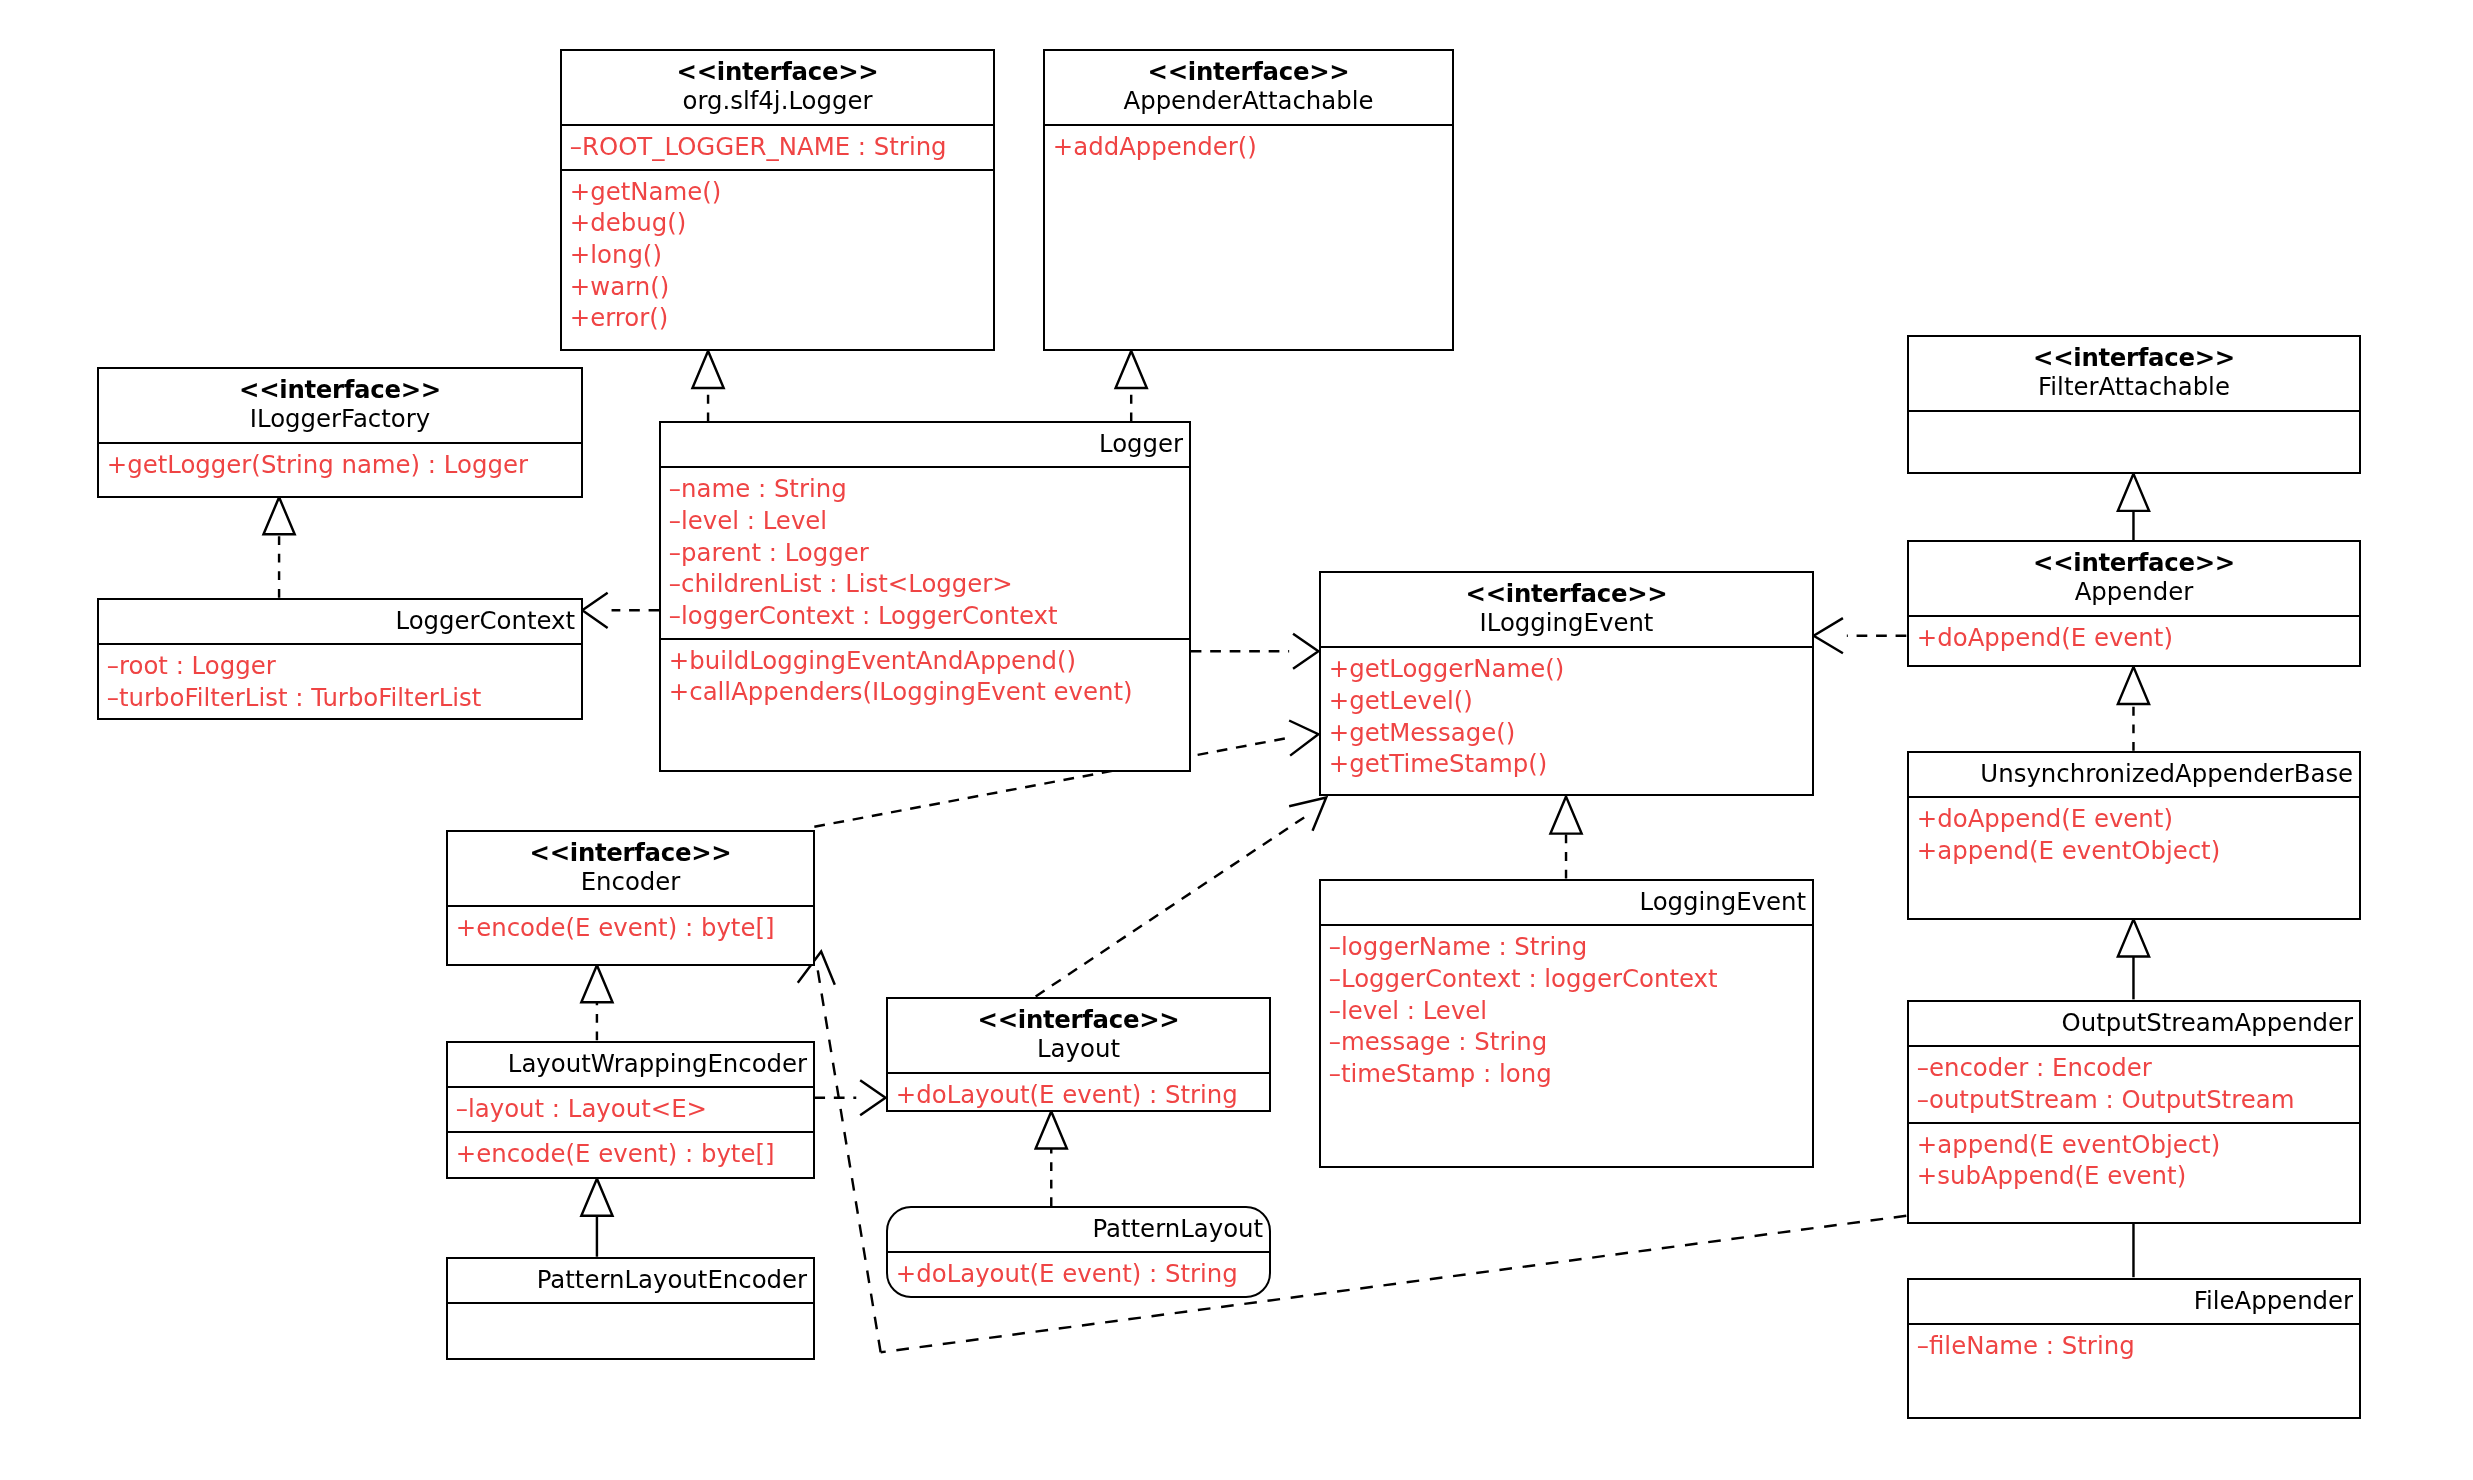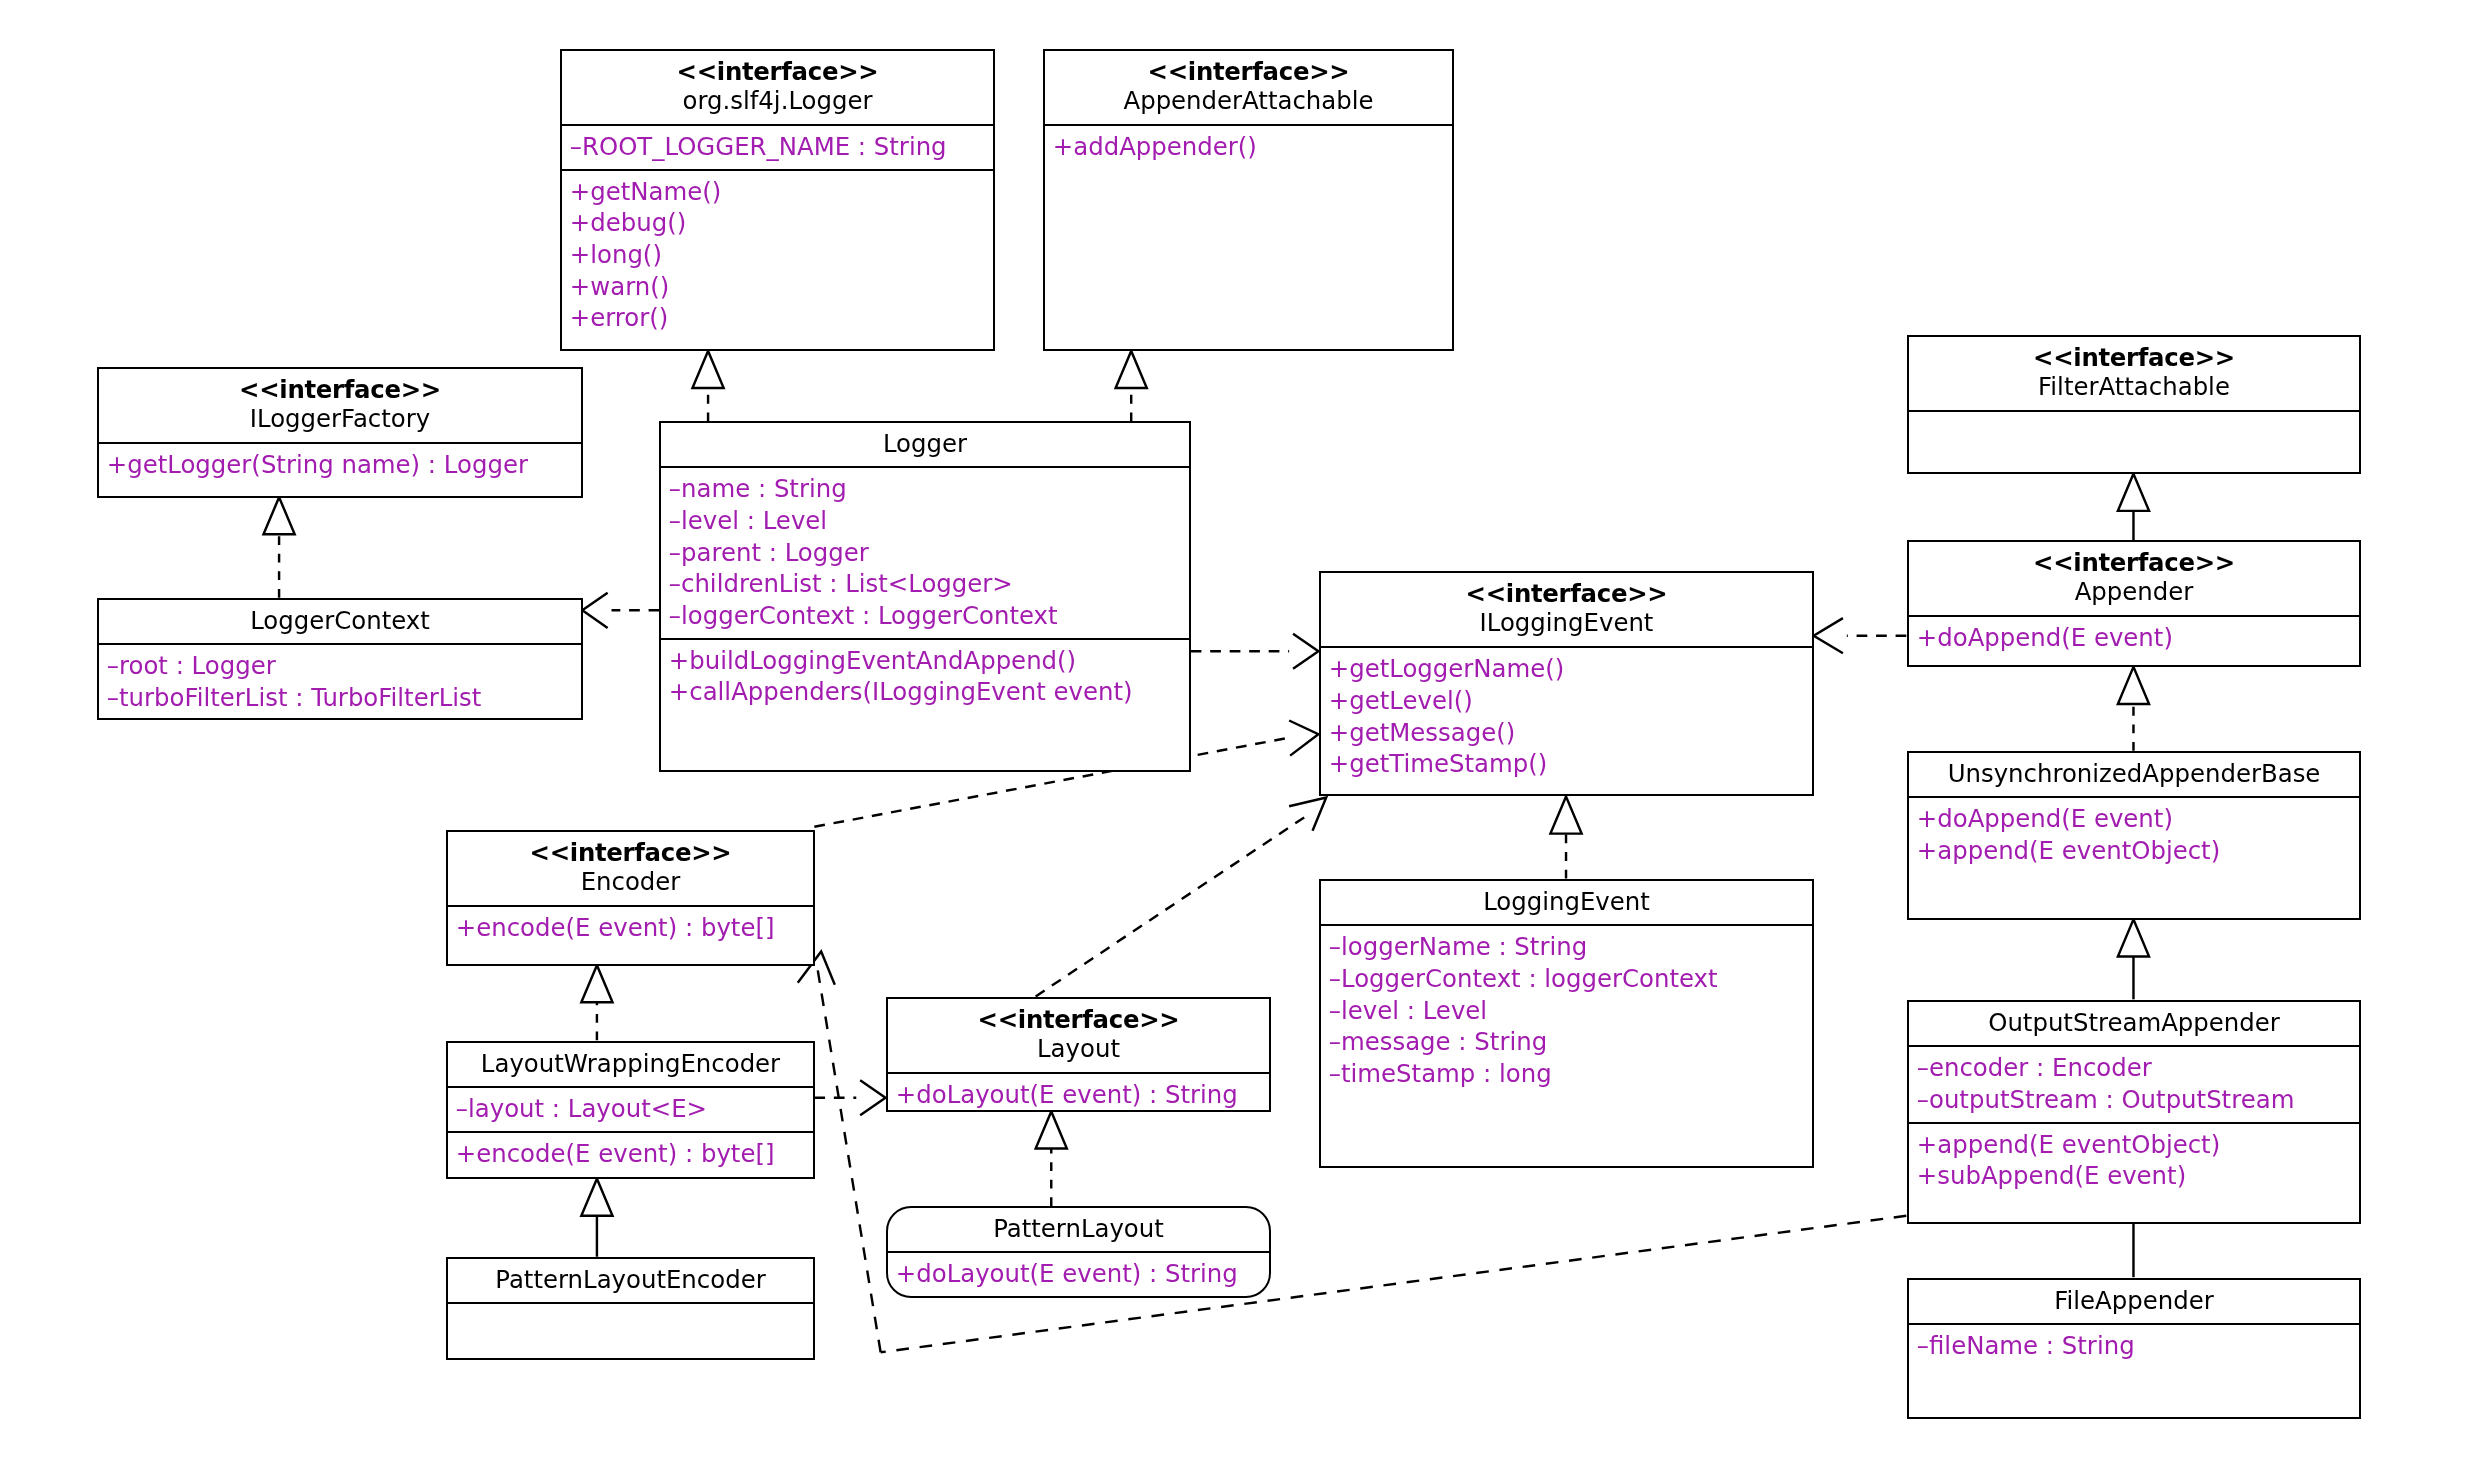--- a/index.html
+++ b/index.html
@@ -32,20 +32,21 @@
   }
   .uml-header {
     box-sizing: border-box;
     border-bottom: 2px solid #000000;
     text-align: center;
     padding: 6.8px 5.9px 8.8px 5.9px;
     line-height: 1.18;
   }
   .uml-header.no-stereo {
     padding: 6.8px 5.9px 7.8px 5.9px;
+    text-align: right;
   }
   .stereo {
     display: block;
     font-weight: bold;
     font-size: 24.4px;
     letter-spacing: -0.3px;
   }
   .cname {
     display: block;
     font-weight: normal;
@@ -55,21 +56,21 @@
     box-sizing: border-box;
     padding: 4.9px 7.8px 5.9px 7.8px;
   }
   .uml-compartment + .uml-compartment {
     border-top: 2px solid #000000;
   }
   .uml-compartment .line {
     font-size: 24.4px;
     line-height: 1.30;
     white-space: nowrap;
-    color: #a21caf;
+    color: #ef4444;
   }
 </style>
 </head>
 <body>
 
 <div id="canvas">
 
   <svg class="edges" viewBox="0 0 2536 1518" xmlns="http://www.w3.org/2000/svg">
     <defs></defs>
 

